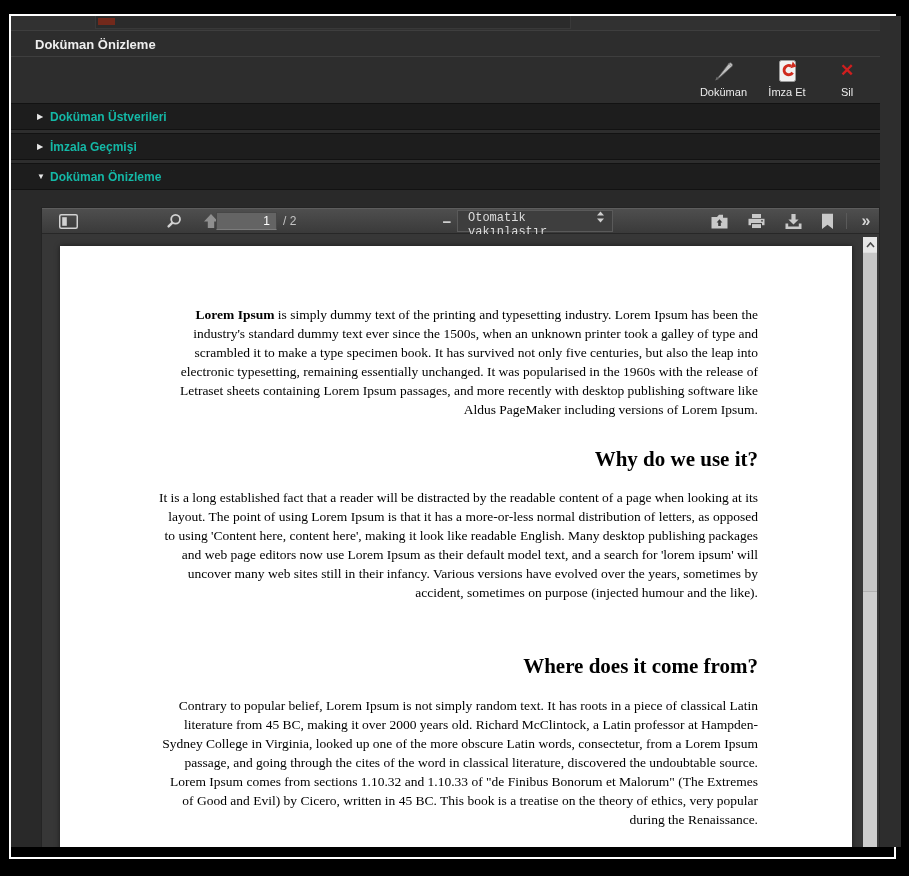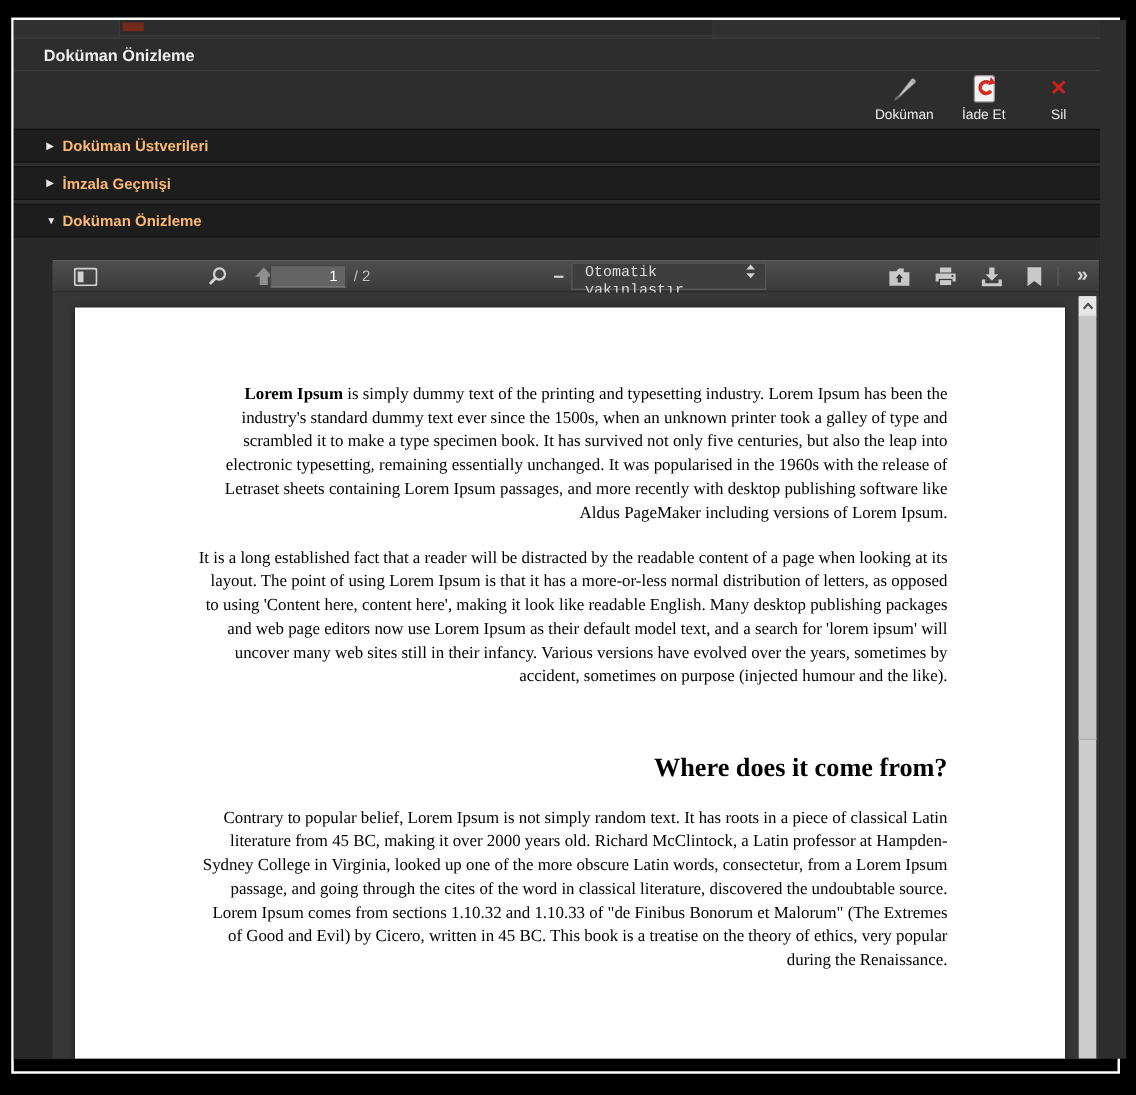--- a/index.html
+++ b/index.html
@@ -27,21 +27,21 @@
               min-width:40px;height:44px;cursor:pointer;padding:1px 3px;}
   .action-btn .ic{height:26px;display:flex;align-items:center;justify-content:center;}
   .action-btn .lb{font-size:11px;color:#ececec;margin-top:2px;white-space:nowrap;}
   .x-glyph{color:#cf1f1f;font-size:17px;font-weight:bold;line-height:22px;}
 
   
   .acc{position:absolute;left:0;width:869px;height:27px;background:#1d1d1d;
        border-top:1px solid #121212;border-bottom:1px solid #121212;box-sizing:border-box;
        display:flex;align-items:center;cursor:pointer;}
   .acc .arrow{width:12px;margin-left:26px;font-size:9px;color:#e8e8e8;}
-  .acc .lbl{font-size:12px;font-weight:bold;color:#fdba74;margin-left:1px;}
+  .acc .lbl{font-size:12px;font-weight:bold;color:#14b8a6;margin-left:1px;}
   .acc1{top:87px;} .acc2{top:117px;} .acc3{top:147px;}
 
   
   .viewer-wrap{position:absolute;left:0;top:174px;width:869px;height:657px;background:#292929;}
   .viewer{position:absolute;left:30px;top:17px;width:839px;height:640px;background:#373737;
           border:1px solid #242424;box-sizing:border-box;}
 
   
   .pdf-toolbar{position:relative;width:100%;height:26px;
                background:linear-gradient(#4f4f4f,#3a3a3a);
@@ -112,21 +112,21 @@
       </div>
 
       <div class="action-btn">
         <span class="ic">
           <svg width="21" height="25" viewBox="0 0 21 25">
             <rect x="2.5" y="1.5" width="16" height="21" rx="2" fill="#f2f2f2" stroke="#9a9a9a"></rect>
             <path d="M14.2 7.2 A4.6 4.6 0 1 0 15.6 13.6" fill="none" stroke="#d02b1e" stroke-width="3"></path>
             <path d="M15.8 2.6 L13.6 9.2 L19.4 7.6 Z" fill="#d02b1e"></path>
           </svg>
         </span>
-        <span class="lb">İade Et</span>
+        <span class="lb">İmza Et</span>
       </div>
 
       <div class="action-btn">
         <span class="ic">
           <span class="x-glyph">✕</span>
         </span>
         <span class="lb">Sil</span>
       </div>
 
     </div>
@@ -233,20 +233,21 @@
         <div class="ti more" style="left:810px;width:26px;">
           <span>»</span>
         </div>
 
       </div>
 
       <div class="viewer-content">
 
         <div class="page">
           <p><b>Lorem Ipsum</b><span> is simply dummy text of the printing and typesetting industry. Lorem Ipsum has been the industry's standard dummy text ever since the 1500s, when an unknown printer took a galley of type and scrambled it to make a type specimen book. It has survived not only five centuries, but also the leap into electronic typesetting, remaining essentially unchanged. It was popularised in the 1960s with the release of Letraset sheets containing Lorem Ipsum passages, and more recently with desktop publishing software like Aldus PageMaker including versions of Lorem Ipsum.</span></p>
+          <p class="h h2">Why do we use it?</p>
           <p class="p2">It is a long established fact that a reader will be distracted by the readable content of a page when looking at its layout. The point of using Lorem Ipsum is that it has a more-or-less normal distribution of letters, as opposed to using 'Content here, content here', making it look like readable English. Many desktop publishing packages and web page editors now use Lorem Ipsum as their default model text, and a search for 'lorem ipsum' will uncover many web sites still in their infancy. Various versions have evolved over the years, sometimes by accident, sometimes on purpose (injected humour and the like).</p>
           <p class="h h3">Where does it come from?</p>
           <p class="p3">Contrary to popular belief, Lorem Ipsum is not simply random text. It has roots in a piece of classical Latin literature from 45 BC, making it over 2000 years old. Richard McClintock, a Latin professor at Hampden-Sydney College in Virginia, looked up one of the more obscure Latin words, consectetur, from a Lorem Ipsum passage, and going through the cites of the word in classical literature, discovered the undoubtable source. Lorem Ipsum comes from sections 1.10.32 and 1.10.33 of "de Finibus Bonorum et Malorum" (The Extremes of Good and Evil) by Cicero, written in 45 BC. This book is a treatise on the theory of ethics, very popular during the Renaissance.</p>
         </div>
 
         <div class="scrollbar">
           <div class="sb-btn">
             <svg width="9" height="6" viewBox="0 0 9 6">
               <path d="M1 5 L4.5 1 L8 5" fill="none" stroke="#4a4a4a" stroke-width="1.6"></path>
             </svg>

